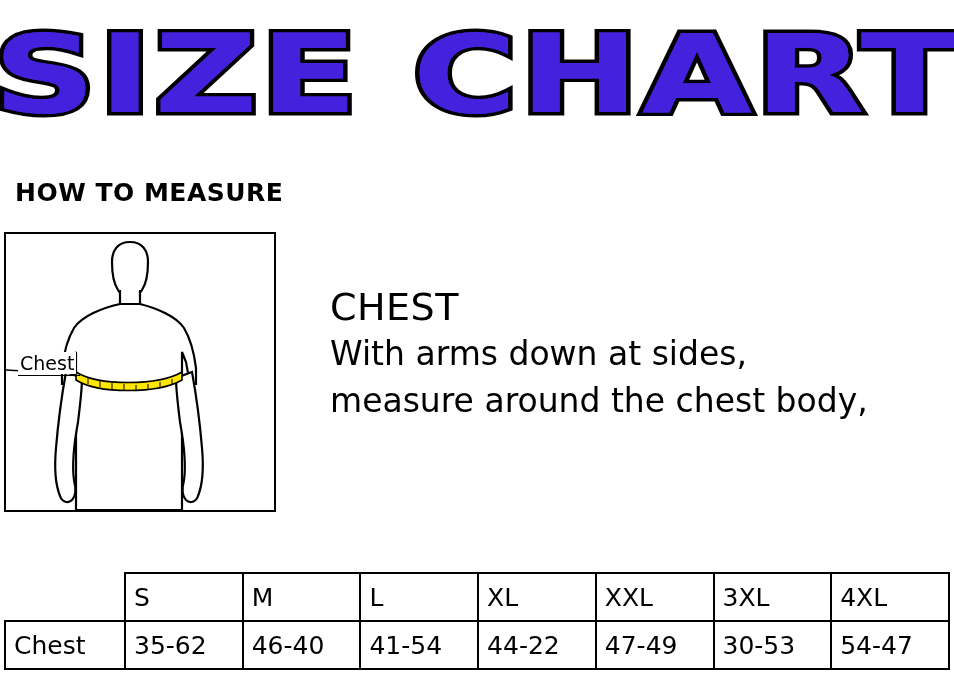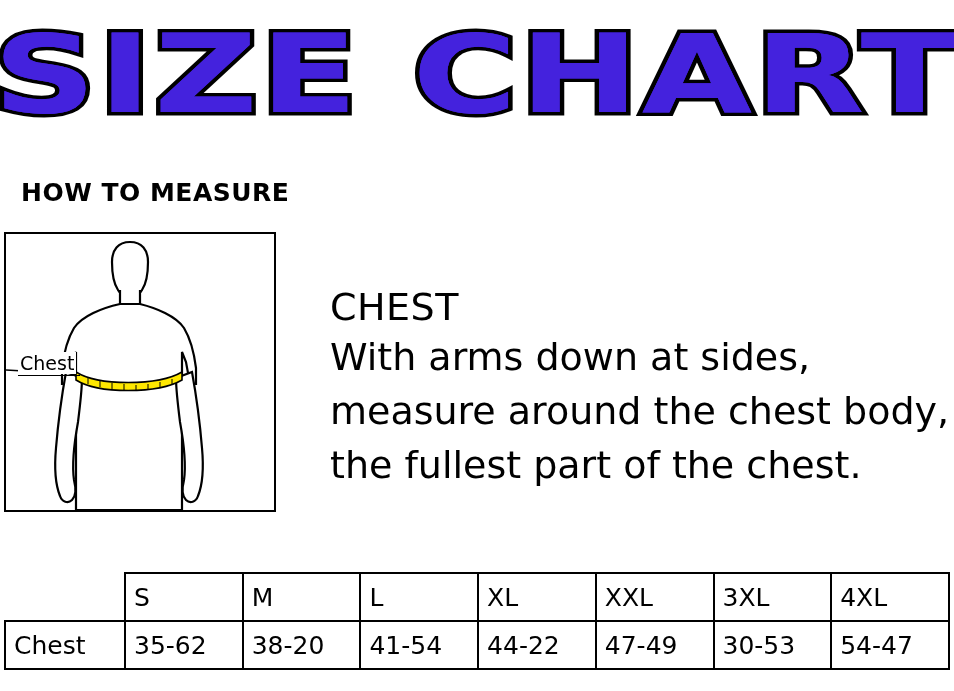--- a/index.html
+++ b/index.html
@@ -51,21 +51,21 @@
     font-size: 108px;
     line-height: 1.05;
     letter-spacing: 2px;
     color: #4422dd;
     white-space: nowrap;
   }
 
   
   .howto {
     position: absolute;
-    left: 21px;
+    left: 15px;
     top: 178px;
     font-family: "DejaVu Sans", sans-serif;
     font-weight: bold;
     font-size: 25px;
     letter-spacing: 0.5px;
   }
 
   
   .figure-box {
     position: absolute;
@@ -107,21 +107,21 @@
     width: 620px;
   }
   .desc-title {
     font-family: "DejaVu Sans", sans-serif;
     font-size: 38px;
     line-height: 1.15;
     letter-spacing: 0.5px;
   }
   .desc-body {
     font-family: "DejaVu Sans", sans-serif;
-    font-size: 38px;
+    font-size: 33px;
     line-height: 1.43;
     letter-spacing: 0px;
   }
   .desc-body div { white-space: nowrap; }
 
   
   .size-table {
     position: absolute;
     left: 4px;
     top: 572px;
@@ -198,40 +198,39 @@
   </svg>
 </div>
 <div class="chest-label">Chest</div>
 <div class="chest-underline"></div>
 
 <div class="desc">
   <div class="desc-title">CHEST</div>
   <div class="desc-body">
     <div>With arms down at sides,</div>
     <div>measure around the chest body,</div>
-    <div>the fullest part of the chest.</div>
   </div>
 </div>
 
 <table class="size-table">
   <tbody>
     <tr>
       <td class="corner col-head"></td>
       <td>S</td>
       <td>M</td>
       <td>L</td>
       <td>XL</td>
       <td>XXL</td>
       <td>3XL</td>
       <td>4XL</td>
     </tr>
     <tr>
       <td class="col-head">Chest</td>
       <td>35-62</td>
-      <td>38-20</td>
+      <td>46-40</td>
       <td>41-54</td>
       <td>44-22</td>
       <td>47-49</td>
       <td>30-53</td>
       <td>54-47</td>
     </tr>
   </tbody>
 </table>
 
 </body></html>

